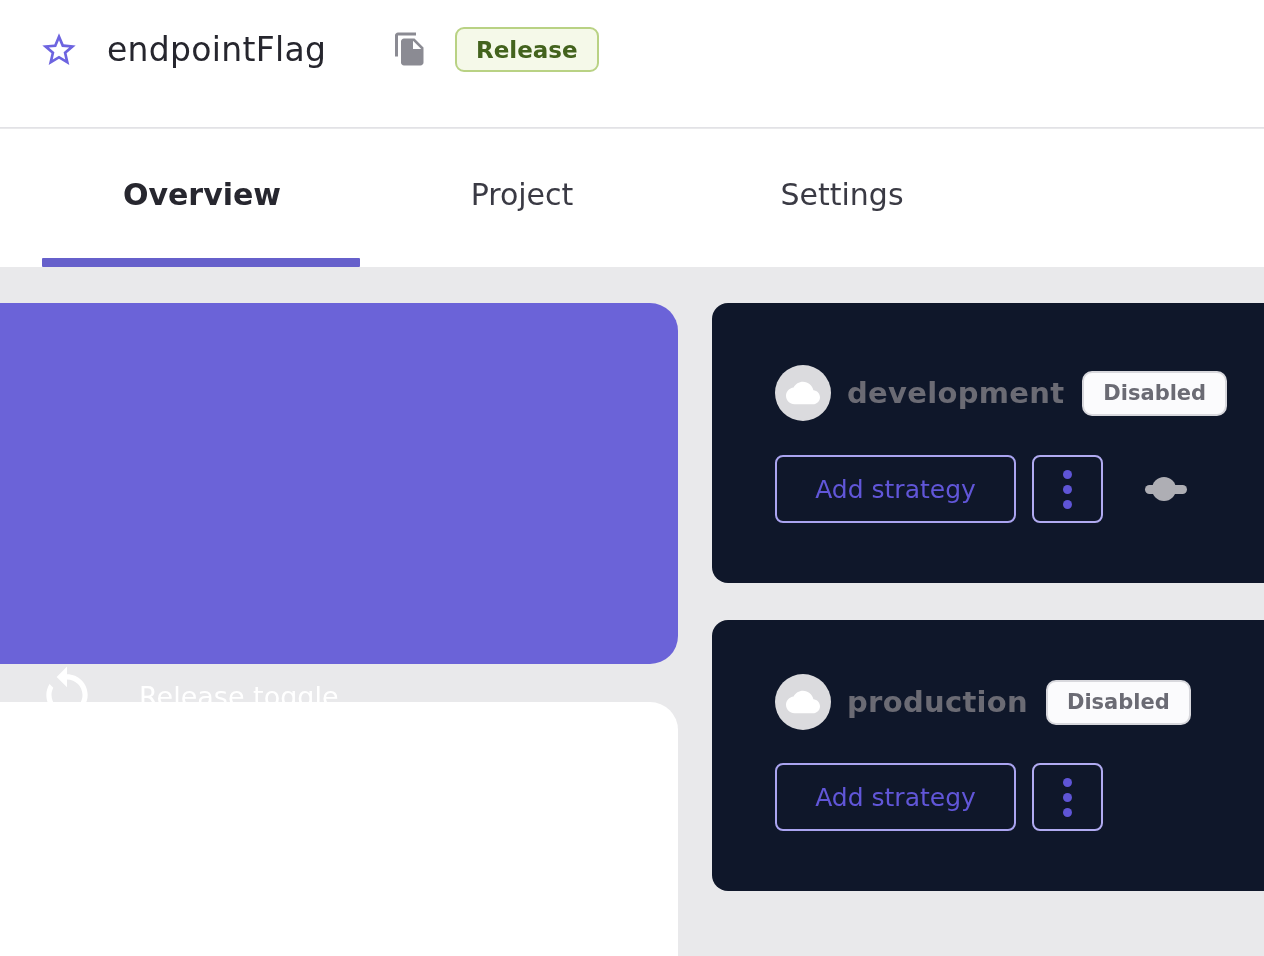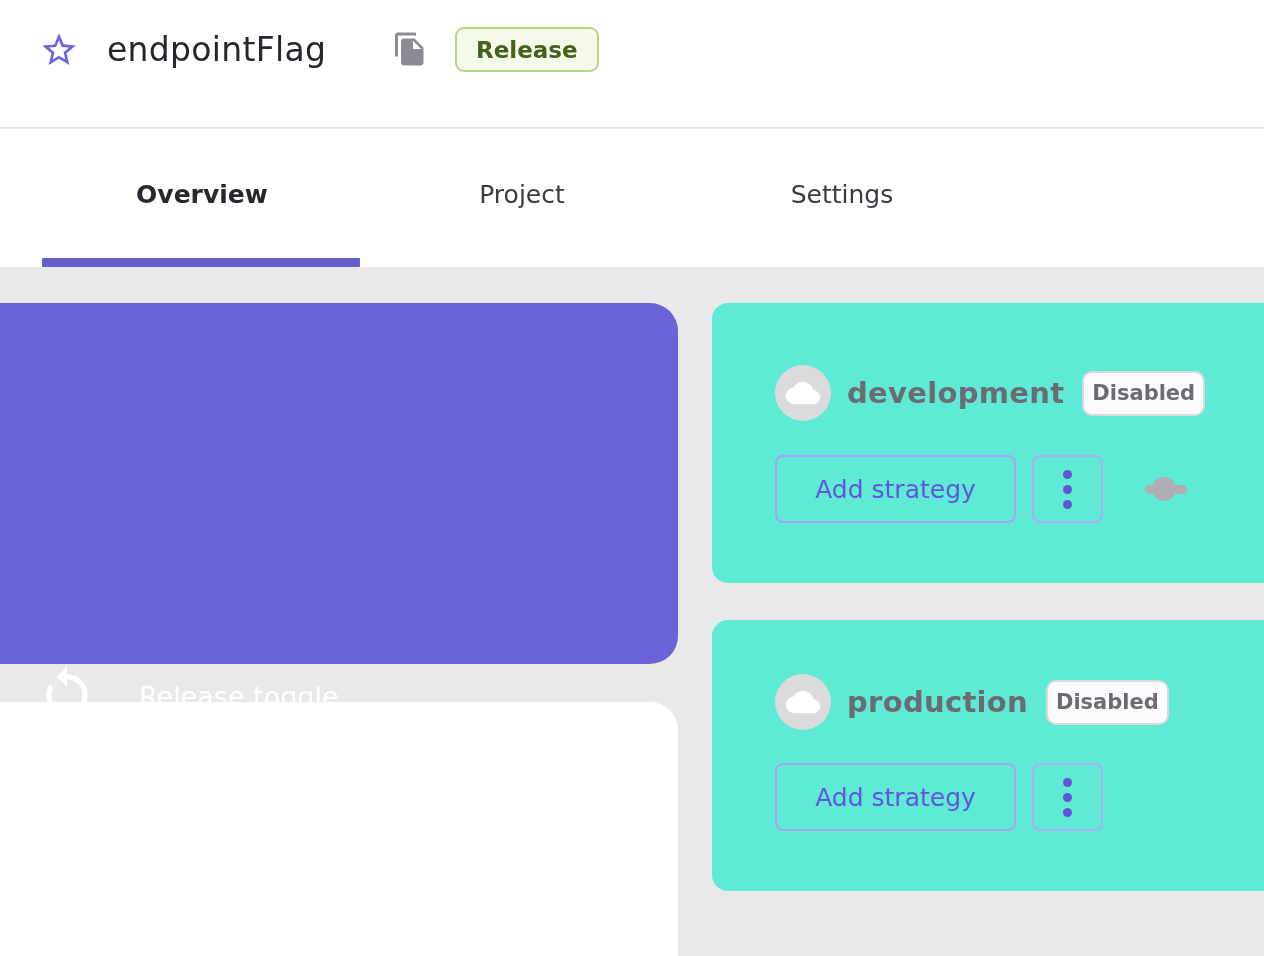--- a/index.html
+++ b/index.html
@@ -24,21 +24,21 @@
     position:absolute; left:455px; top:27px; height:45px;
     display:flex; align-items:center; padding:0 19px;
     background:#f5f9e9; border:2px solid #b9d284; border-radius:9px;
     color:#43631d; font-size:23px; font-weight:700;
   }
   
   .tabbar { position:absolute; left:0; top:129px; width:1264px; height:138px; background:#ffffff; }
   .tabs { position:absolute; left:42px; top:0; height:138px; display:flex; }
   .tab {
     width:320px; height:130px; display:flex; align-items:center; justify-content:center;
-    font-size:25px; color:#3a3a44; cursor:pointer;
+    font-size:30px; color:#3a3a44; cursor:pointer;
   }
   .tab.active { font-weight:700; color:#27272f; }
   .tab-indicator {
     position:absolute; left:42px; top:129px; width:318px; height:9px;
     background:#6660cb; border-radius:1px;
   }
   
   .flag-card {
     position:absolute; left:0; top:303px; width:678px; height:361px;
     background:#6b63d8; border-radius:0 28px 28px 0; color:#ffffff;
@@ -49,37 +49,37 @@
   .description-label { position:absolute; left:28px; top:574px; font-size:27px; }
   .edit-icon { position:absolute; left:285px; top:566px; width:41px; height:41px; cursor:pointer; }
   
   .enabled-card {
     position:absolute; left:0; top:702px; width:678px; height:254px;
     background:#ffffff; border-radius:0 28px 0 0;
   }
   
   .env-card {
     position:absolute; left:712px; width:552px;
-    background:#5eead4; border-radius:16px 0 0 16px;
+    background:#0f172a; border-radius:16px 0 0 16px;
   }
   .env-card.dev { top:303px; height:280px; }
   .env-card.prod { top:620px; height:271px; }
   .env-card .row1 { position:absolute; left:63px; display:flex; align-items:center; height:56px; }
   .env-card.dev  .row1 { top:62px; }
   .env-card.prod .row1 { top:54px; }
   .env-card .row2 { position:absolute; left:63px; display:flex; align-items:center; gap:16px; }
   .env-card.dev  .row2 { top:152px; }
   .env-card.prod .row2 { top:143px; }
   .avatar {
     width:56px; height:56px; border-radius:50%; background:#dbdbde;
     display:flex; align-items:center; justify-content:center; flex:0 0 auto;
   }
   .env-name { margin-left:16px; font-size:29px; font-weight:700; color:#6b6b74; letter-spacing:0.3px; }
   .badge-disabled {
-    margin-left:18px; height:45px; display:flex; align-items:center; padding:0 8px;
+    margin-left:18px; height:45px; display:flex; align-items:center; padding:0 19px;
     background:#fbfbfd; border:2px solid #d8d8dd; border-radius:10px;
     color:#6b6b74; font-size:21px; font-weight:700;
   }
   .btn-add-strategy {
     width:241px; height:68px; background:transparent;
     border:2px solid #aaa4f0; border-radius:8px;
     color:#6156d8; font-size:25px; font-weight:400;
     font-family:"DejaVu Sans","Liberation Sans",sans-serif; cursor:pointer;
   }
   .btn-kebab {

